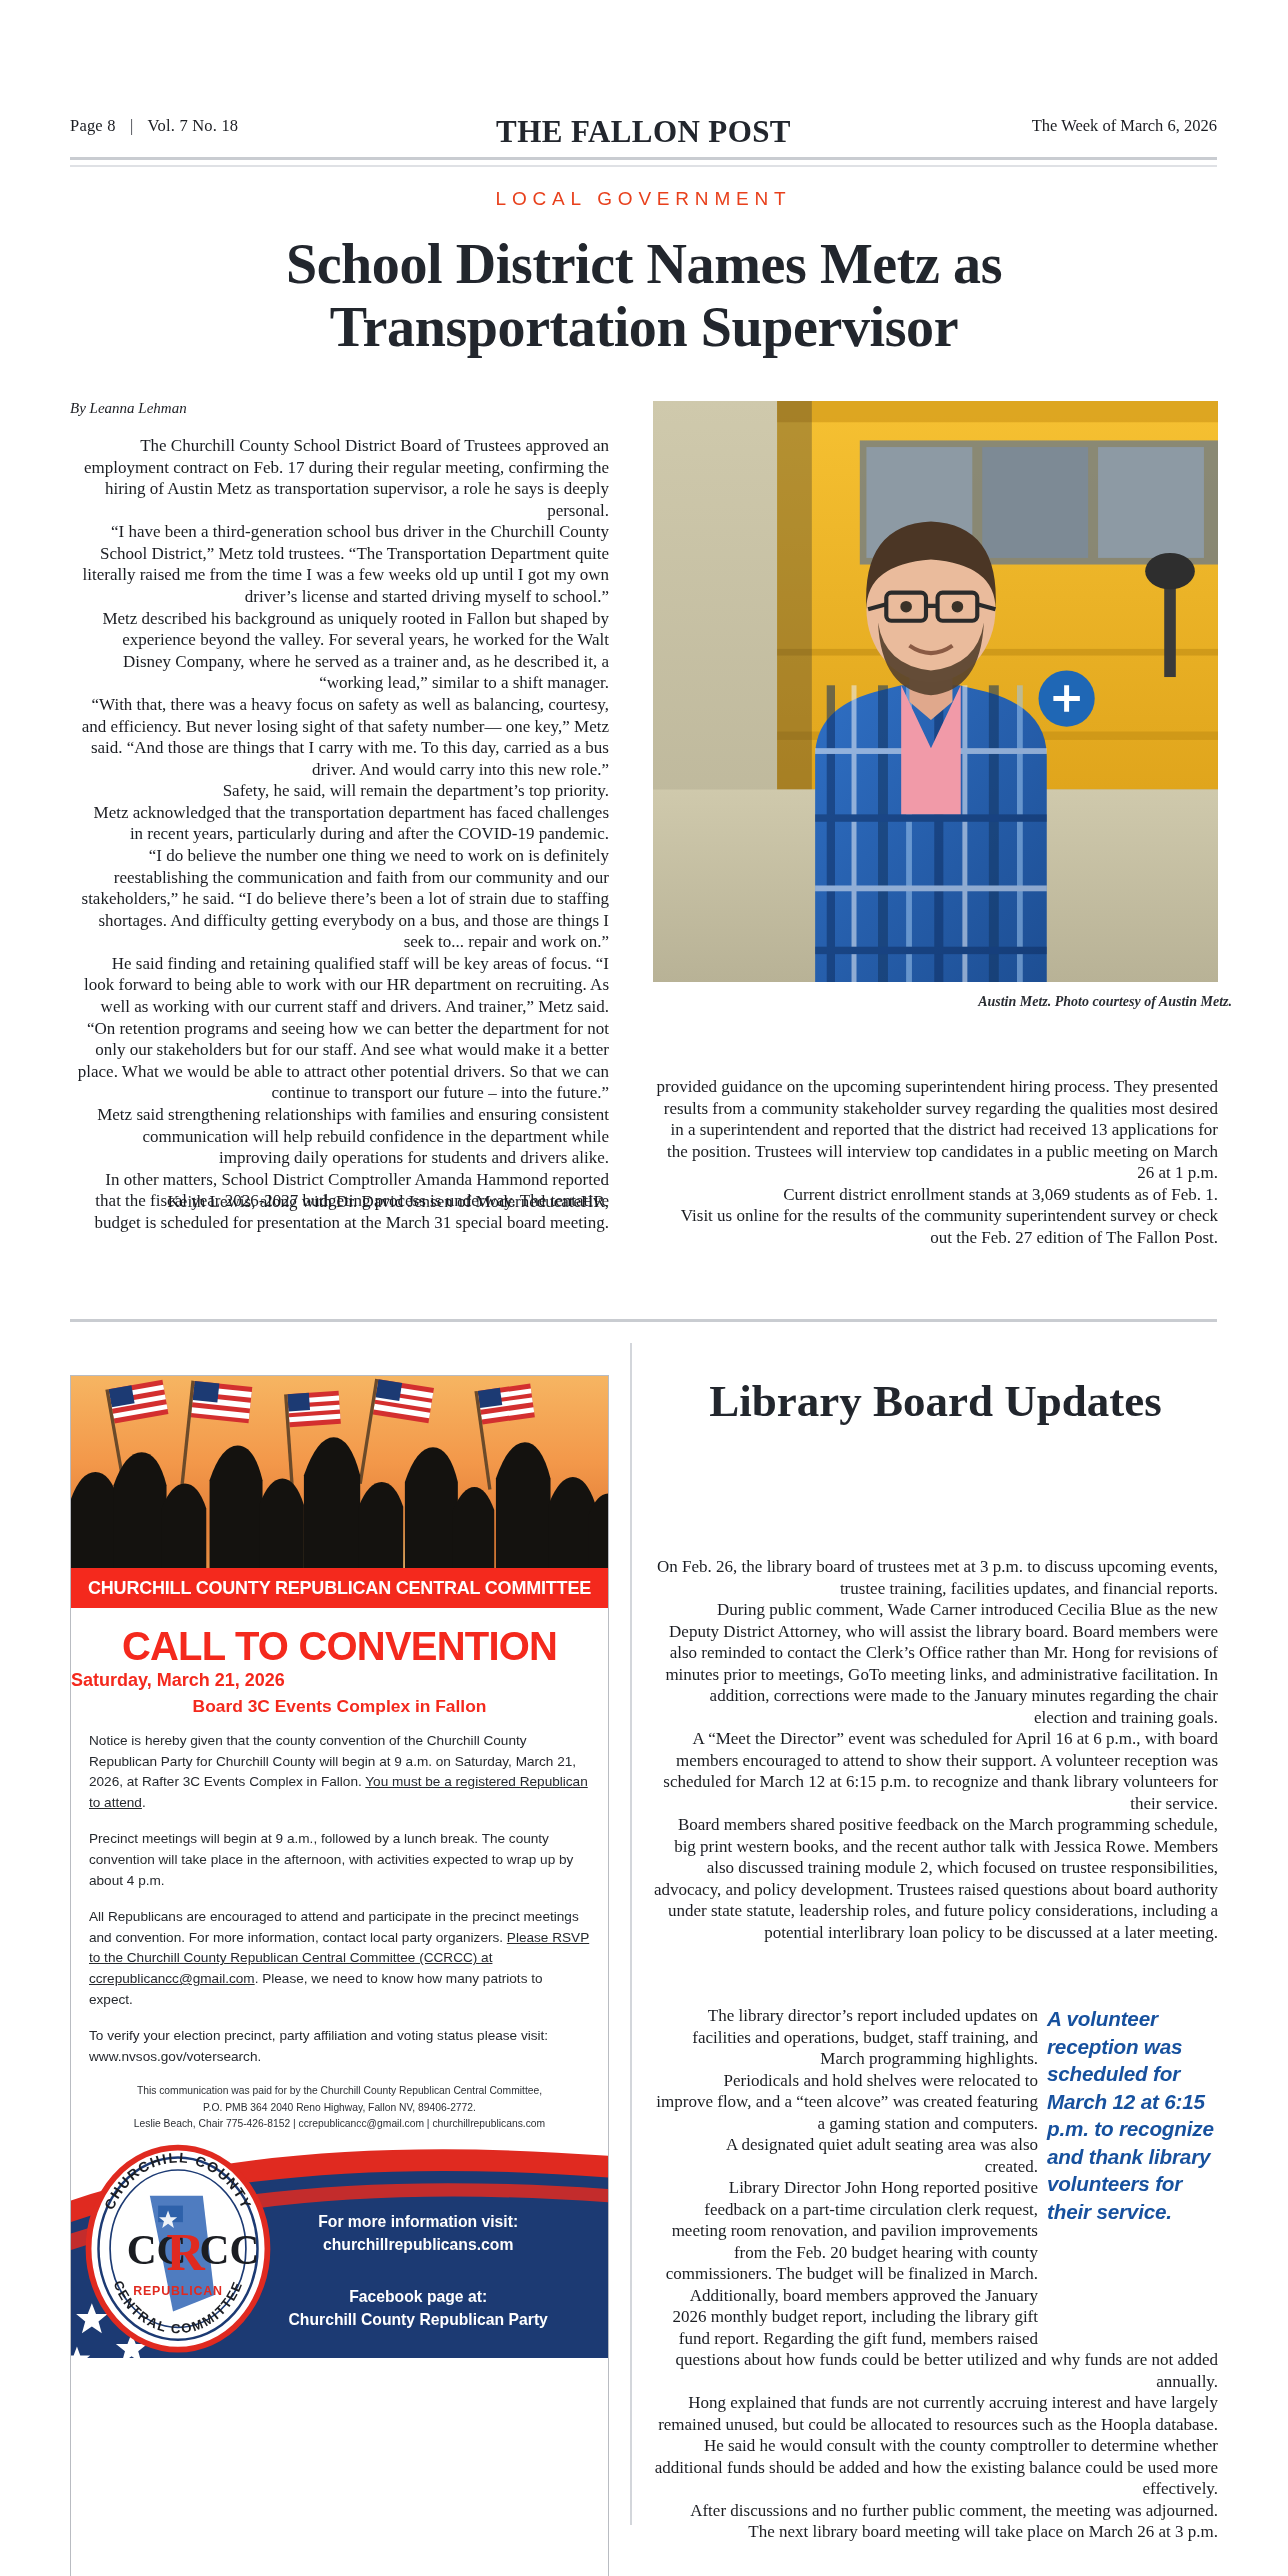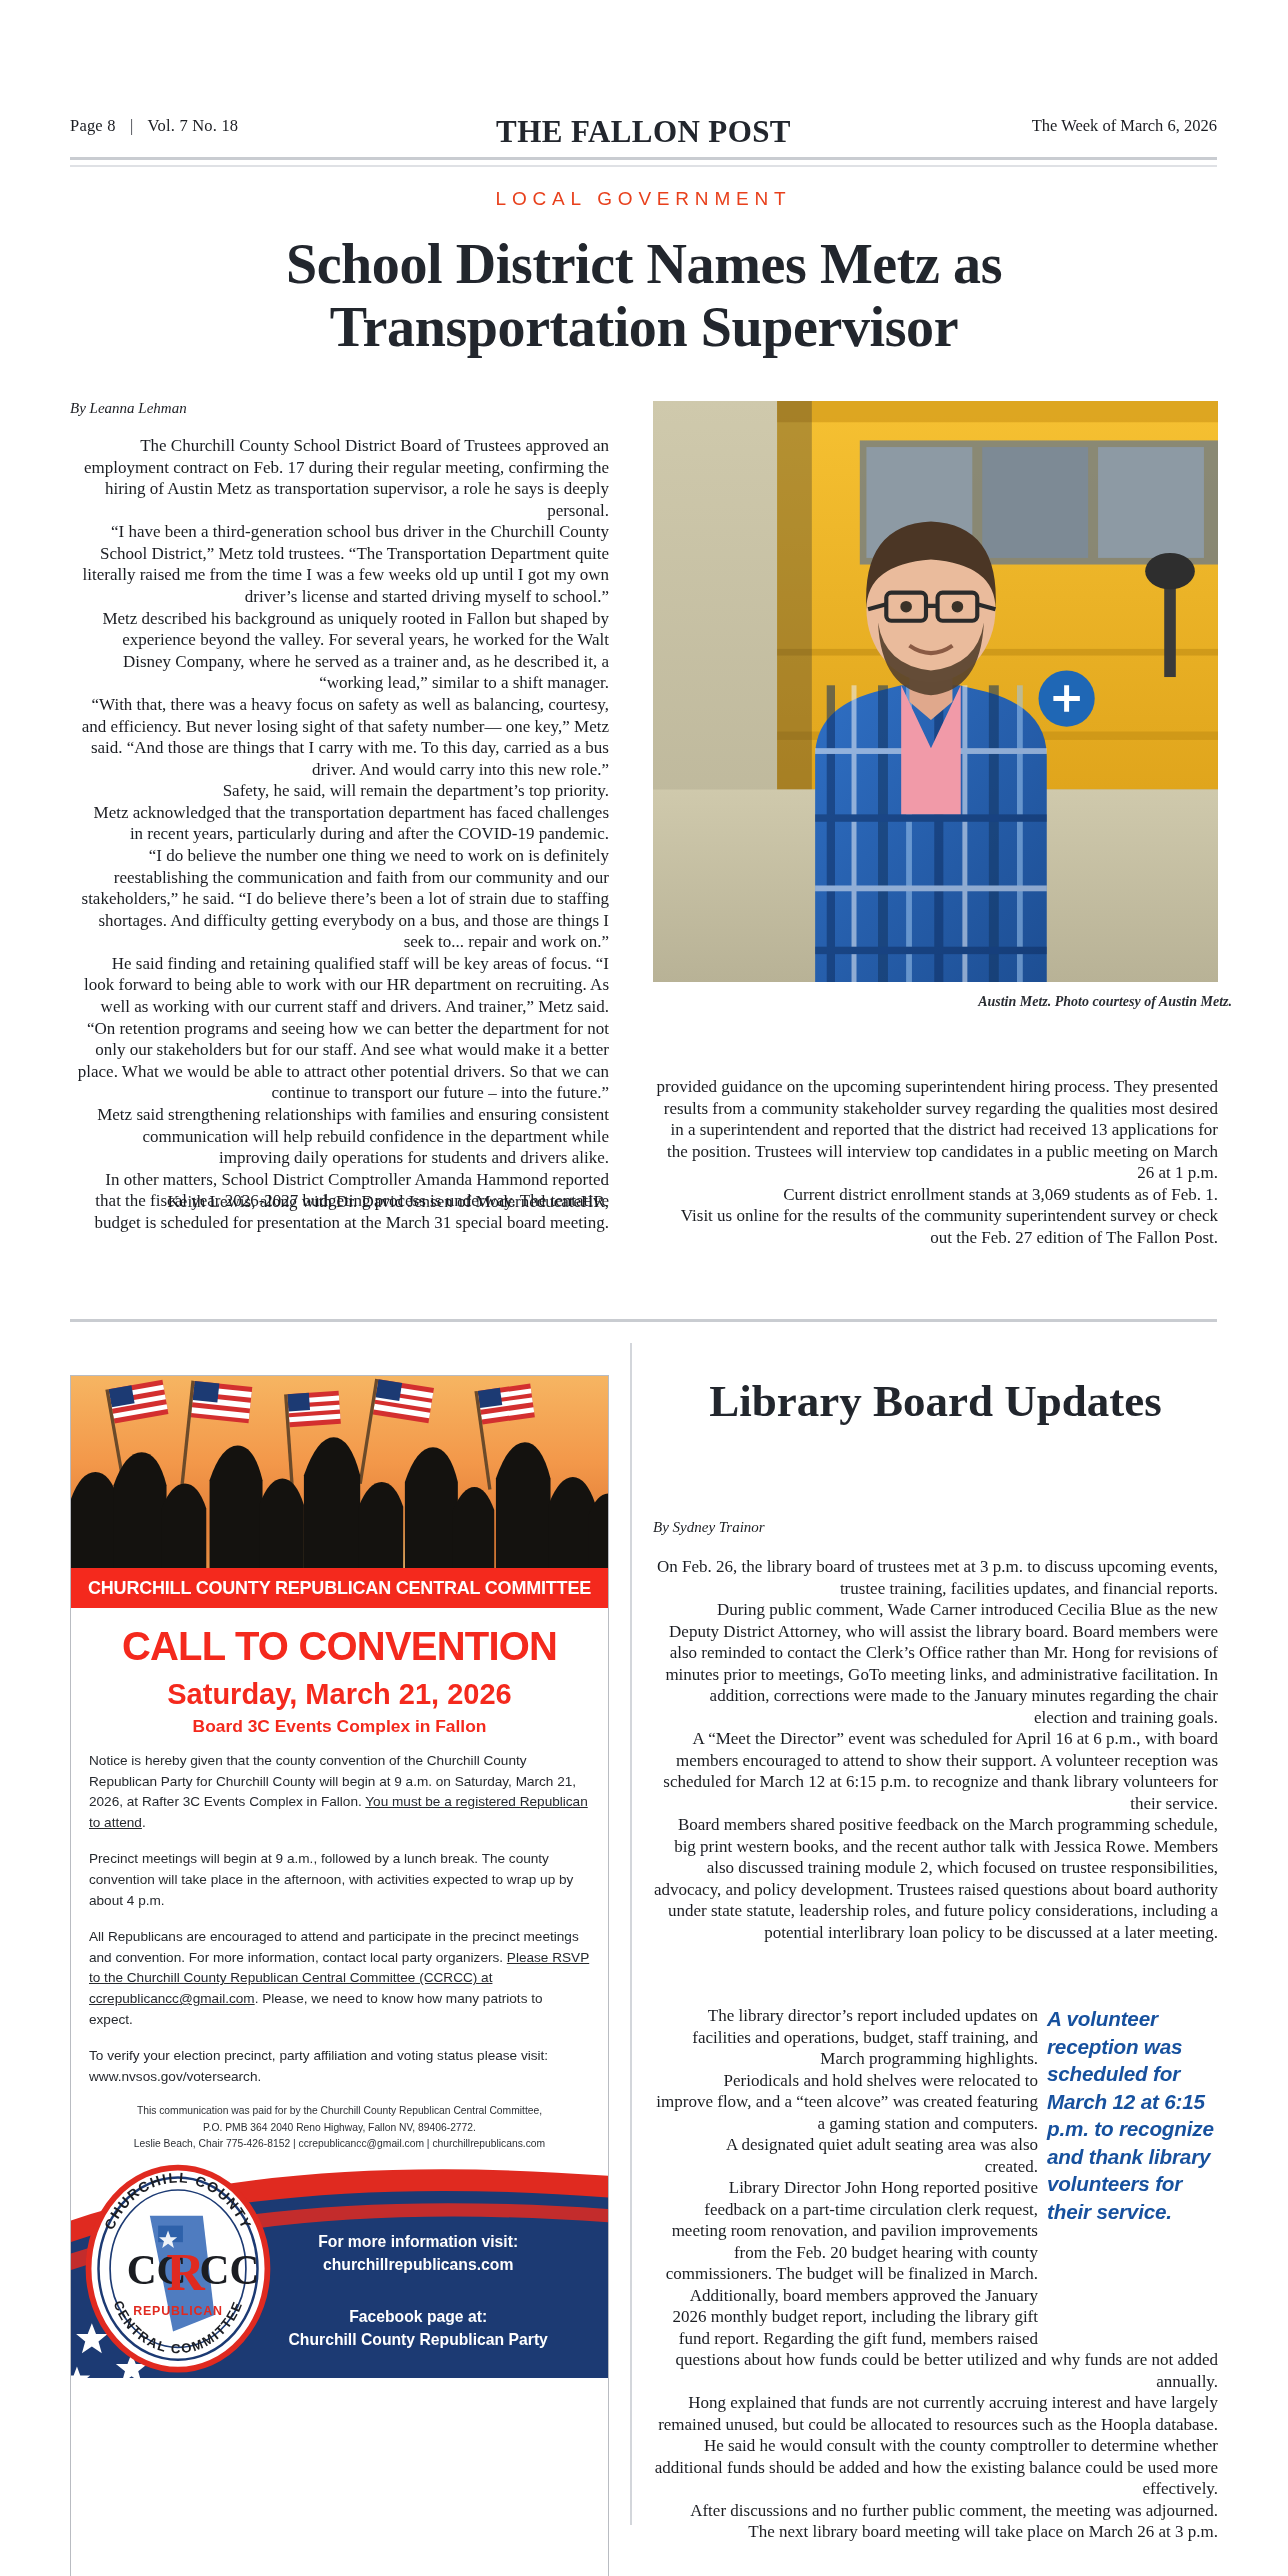--- a/index.html
+++ b/index.html
@@ -83,22 +83,22 @@
     display: flex; align-items: center; justify-content: center;
     font-family: "Liberation Sans", sans-serif; font-weight: bold;
     font-size: 18px; letter-spacing: -0.2px; white-space: nowrap;
   }
   .ad-h1 {
     text-align: center; color: #f4291d; font-family: "Liberation Sans", sans-serif;
     font-weight: bold; font-size: 40px; letter-spacing: -0.8px; margin: 18px 0 0 0;
     line-height: 1;
   }
   .ad-h2 {
-    text-align: center; color: #f4291d; font-family: "Liberation Sans", sans-serif;
-    font-weight: bold; font-size: 29px; margin: 14px 0 0 0; line-height: 1;
+    color: #f4291d; font-family: "Liberation Sans", sans-serif;
+    font-weight: bold; font-size: 18px; margin: 5px 0 0 0; line-height: 1;
   }
   .ad-h3 {
     text-align: center; color: #f4291d; font-family: "Liberation Sans", sans-serif;
     font-weight: bold; font-size: 17.4px; margin: 9px 0 0 0; line-height: 1;
   }
   .ad-body {
     font-family: "Liberation Sans", sans-serif; font-size: 13.6px;
     line-height: 1.52; color: #26292e; padding: 0 18px; margin-top: 15.7px;
   }
   .ad-body p { margin: 0 0 15.7px 0; }
@@ -410,23 +410,20 @@
 
         <text x="420" y="104" text-anchor="middle" font-family="Liberation Sans, sans-serif" font-size="19" font-weight="bold" fill="#ffffff">For more information visit:</text>
         <text x="420" y="132" text-anchor="middle" font-family="Liberation Sans, sans-serif" font-size="19" font-weight="bold" fill="#ffffff">churchillrepublicans.com</text>
         <text x="420" y="194" text-anchor="middle" font-family="Liberation Sans, sans-serif" font-size="19" font-weight="bold" fill="#ffffff">Facebook page at:</text>
         <text x="420" y="222" text-anchor="middle" font-family="Liberation Sans, sans-serif" font-size="19" font-weight="bold" fill="#ffffff">Churchill County Republican Party</text>
       </svg>
     </div>
   </div>
 
   <div class="headline2">Library Board Updates</div>
-  <div id="a2-byline">
-    <div class="byline">By Sydney Trainor</div>
-  </div>
   <div id="a2-body">
     <div class="col-text">
         <p class="noind">On Feb. 26, the library board of trustees met at 3 p.m. to discuss upcoming events, trustee training, facilities updates, and financial reports.</p>
         <p>During public comment, Wade Carner introduced Cecilia Blue as the new Deputy District Attorney, who will assist the library board. Board members were also reminded to contact the Clerk’s Office rather than Mr. Hong for revisions of minutes prior to meetings, GoTo meeting links, and administrative facilitation. In addition, corrections were made to the January minutes regarding the chair election and training goals.</p>
         <p>A “Meet the Director” event was scheduled for April 16 at 6 p.m., with board members encouraged to attend to show their support. A volunteer reception was scheduled for March 12 at 6:15 p.m. to recognize and thank library volunteers for their service.</p>
         <p>Board members shared positive feedback on the March programming schedule, big print western books, and the recent author talk with Jessica Rowe. Members also discussed training module 2, which focused on trustee responsibilities, advocacy, and policy development. Trustees raised questions about board authority under state statute, leadership roles, and future policy considerations, including a potential interlibrary loan policy to be discussed at a later meeting.</p>
       </div>
   </div>
 
   <div class="pullquote">A volunteer reception was scheduled for March 12 at 6:15 p.m. to recognize and thank library volunteers for their service.</div>

